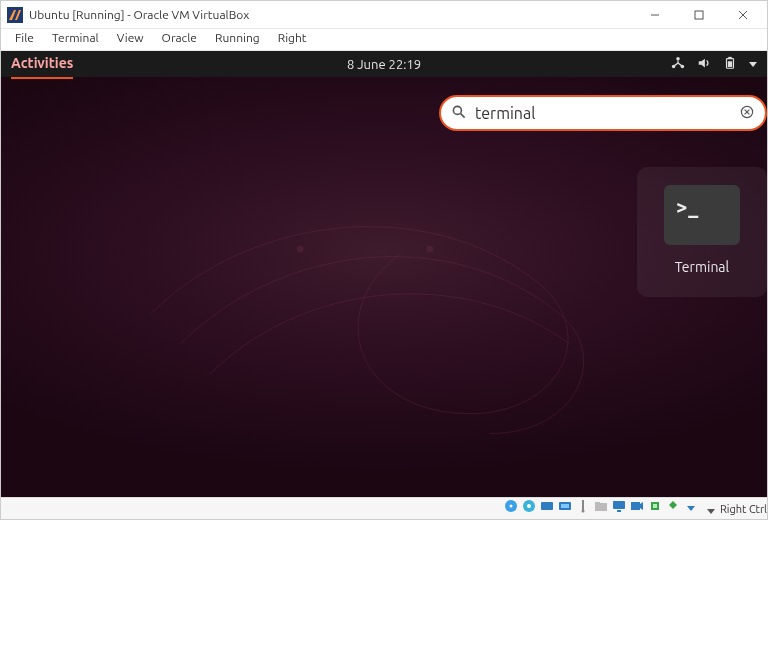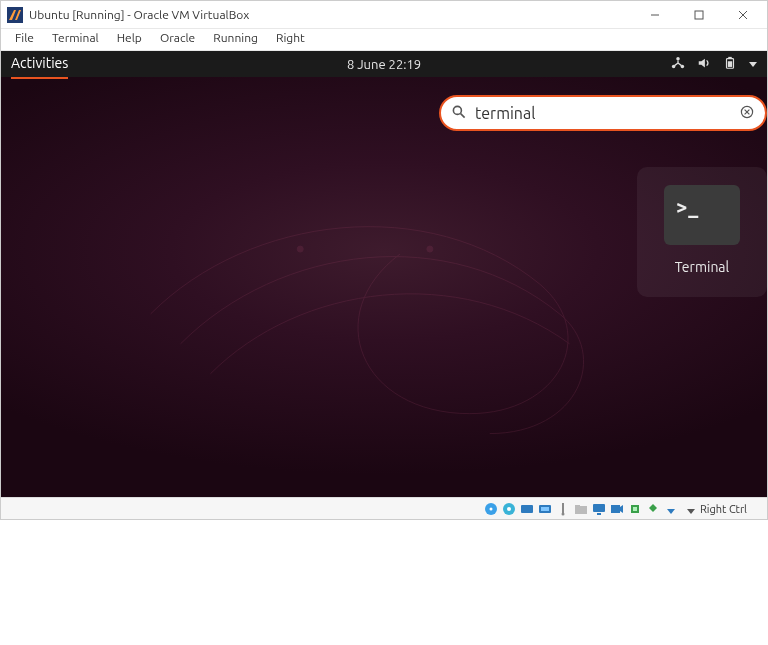--- a/index.html
+++ b/index.html
@@ -20,21 +20,21 @@
 
     
     .guest { flex: 1; background: radial-gradient(ellipse 70% 50% at 50% 45%, #3e1b2d 0%, #2f0f22 40%, #1b0612 100%); position: relative; overflow: hidden; }
 
     
     .swirl { position: absolute; inset: 0; pointer-events: none; opacity: 0.18; }
     .swirl svg { width: 100%; height: 100%; }
 
     
     .gnome-top { height: 26px; background: #1b1b1b; display: flex; align-items: center; color: #ddd; font-size: 13px; padding: 0 10px; position: relative; }
-    .activities { color: #ffffff; font-weight: 400; font-size: 14px; position: relative; padding-bottom: 2px;}
+    .activities { color: #fca5a5; font-weight: 700; font-size: 14px; position: relative; padding-bottom: 2px;}
     .activities::after { content: ""; position: absolute; left: 0; right: 0; bottom: -6px; height: 2px; background: #e95420; }
     .clock { position: absolute; left: 50%; transform: translateX(-50%); color: #e6e6e6; font-size: 13px; }
     .tray { margin-left: auto; display: flex; align-items: center; gap: 12px; }
     .tray svg { width: 14px; height: 14px; fill: #ddd; }
     .chev { width: 0; height: 0; border-left: 4px solid transparent; border-right: 4px solid transparent; border-top: 5px solid #ddd; }
 
     
     .overview { position: absolute; top: 26px; left: 0; right: 0; bottom: 0; display: flex; flex-direction: column; align-items: flex-end; }
     .search-wrap { margin-top: 18px; }
     .search-box { width: 328px; height: 36px; border-radius: 20px; background: #fff; border: 2px solid #e95420; display: flex; align-items: center; padding: 0 10px; gap: 8px; }
@@ -43,21 +43,21 @@
     .search-box .clear svg { width: 16px; height: 16px; stroke: #555; fill: none; stroke-width: 1.5; }
 
 
     
     .result-tile { margin-top: 36px; width: 130px; height: 130px; background: rgba(255,255,255,0.06); border-radius: 10px; display: flex; flex-direction: column; align-items: center; justify-content: flex-start; padding-top: 18px; }
     .app-icon { width: 76px; height: 60px; background: #3b3b3b; border-radius: 6px; display: flex; align-items: center; justify-content: center; color: #eee; font-family: monospace; font-size: 20px; font-weight: bold; position: relative; }
     .app-icon .prompt { position: absolute; top: 10px; left: 12px; letter-spacing: 1px; }
     .app-label { color: #e8e8e8; font-size: 14px; margin-top: 14px; }
 
     
-    .vb-status { height: 22px; background: #f6f6f6; border-top: 1px solid #ddd; display: flex; align-items: center; justify-content: flex-end; padding: 0 20px; gap: 2px; }
+    .vb-status { height: 22px; background: #f6f6f6; border-top: 1px solid #ddd; display: flex; justify-content: flex-end; padding: 0 0; gap: 2px; }
     .vb-status .st-icon { width: 16px; height: 16px; display: flex; align-items: center; justify-content: center; }
     .vb-status .st-icon svg { width: 14px; height: 14px; }
     .hostkey { font-size: 11px; color: #333; margin-left: 4px; display: flex; align-items: center; gap: 3px; }
     .hostkey svg { width: 12px; height: 12px; }
   </style>
 </head>
 <body>
 
 <div class="win-frame">
 
@@ -85,21 +85,21 @@
             <line x1="1" y1="1" x2="9" y2="9" stroke="#555" stroke-width="1"></line>
             <line x1="9" y1="1" x2="1" y2="9" stroke="#555" stroke-width="1"></line>
           </svg>
         </div>
     </div>
   </div>
 
   <div class="vb-menubar">
     <span class="vb-menu-item">File</span>
     <span class="vb-menu-item">Terminal</span>
-    <span class="vb-menu-item">Help</span>
+    <span class="vb-menu-item">View</span>
     <span class="vb-menu-item">Oracle</span>
     <span class="vb-menu-item">Running</span>
     <span class="vb-menu-item">Right</span>
   </div>
 
   <div class="guest">
     <div class="swirl">
       <svg viewBox="0 0 768 560" preserveAspectRatio="xMidYMid slice">
         <g fill="none" stroke="#a5446a" stroke-width="1">
           <path d="M150 320 C 250 220, 430 200, 540 290 C 600 340, 560 420, 470 420 C 360 420, 320 320, 400 260"></path>

